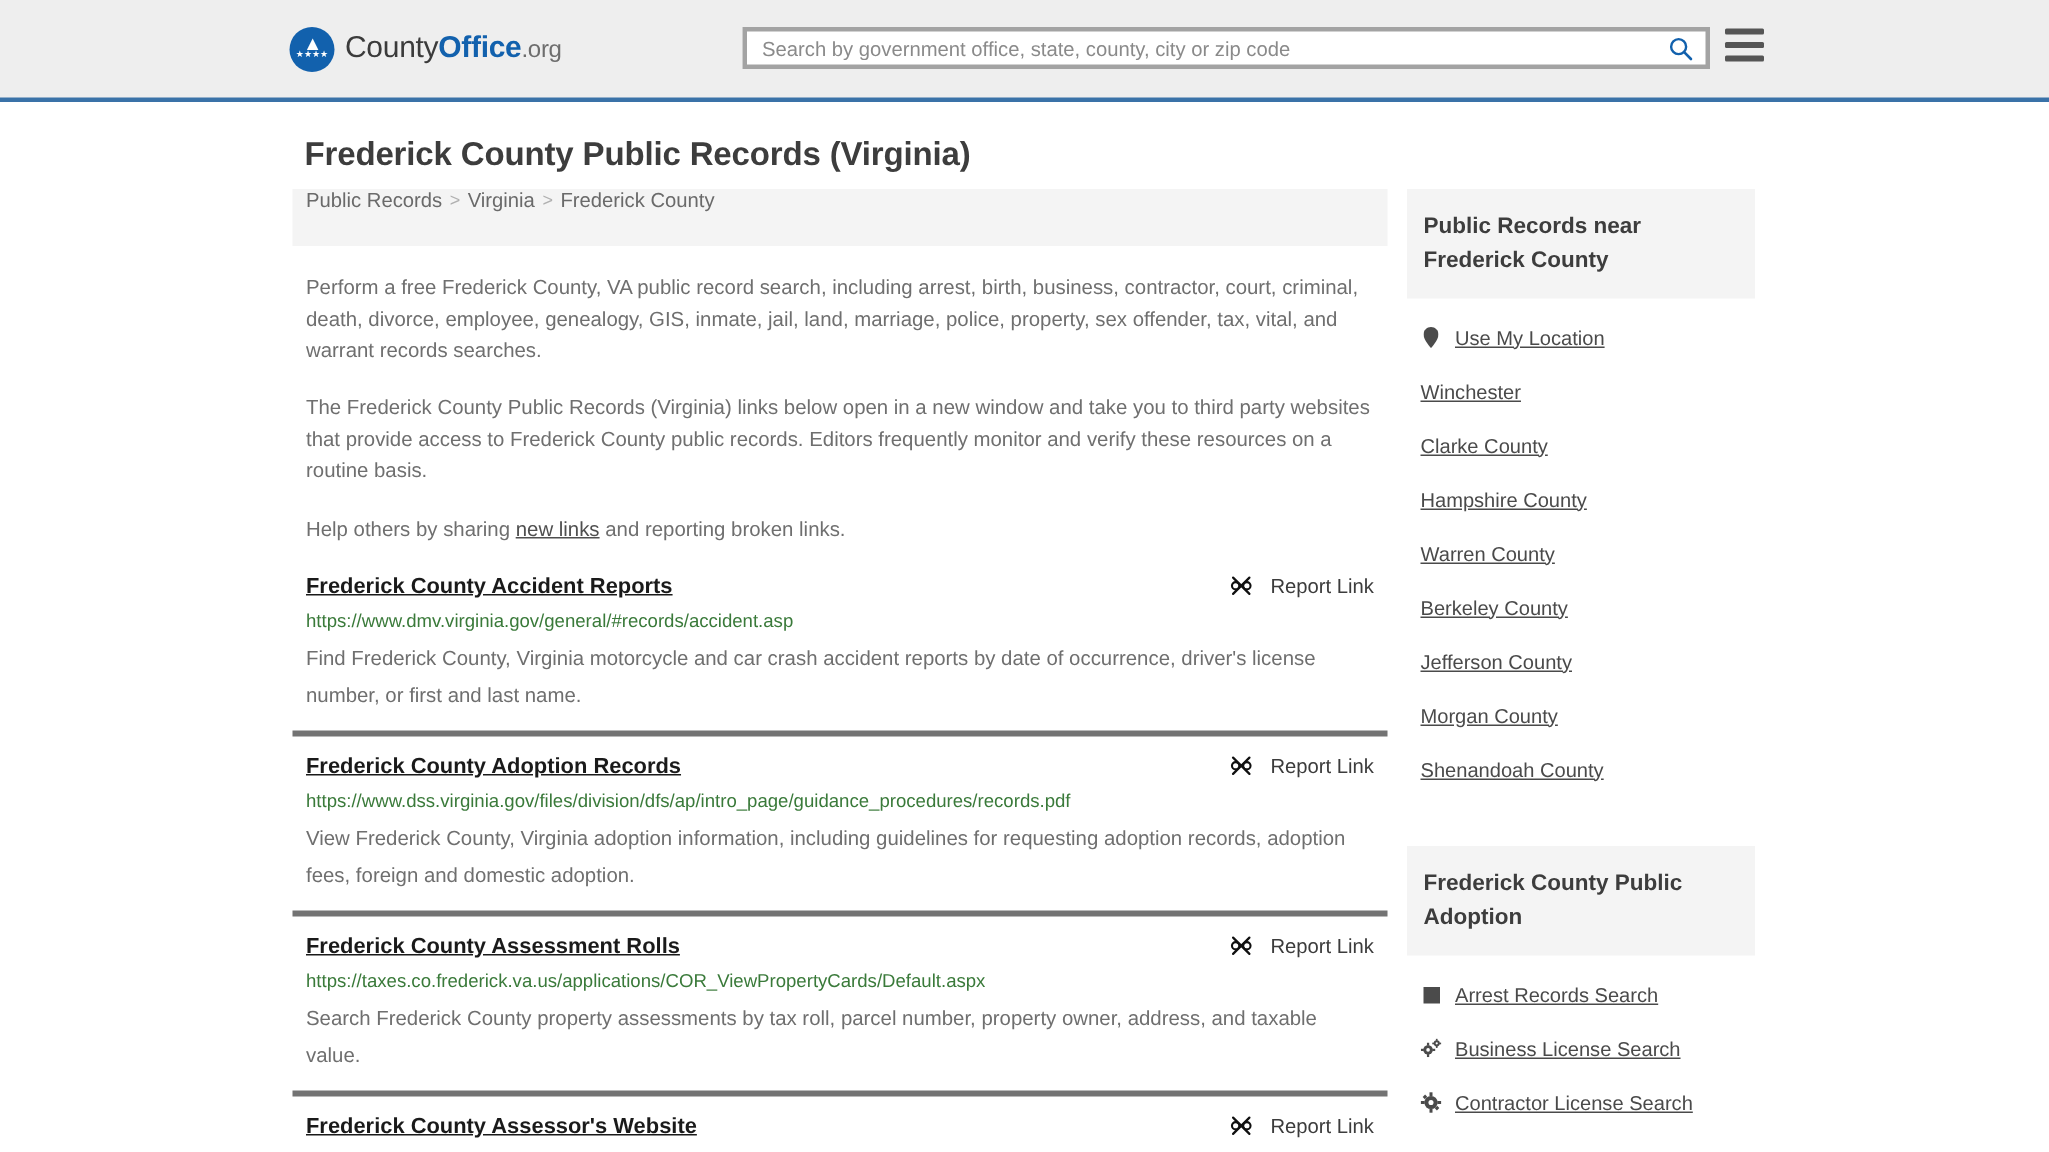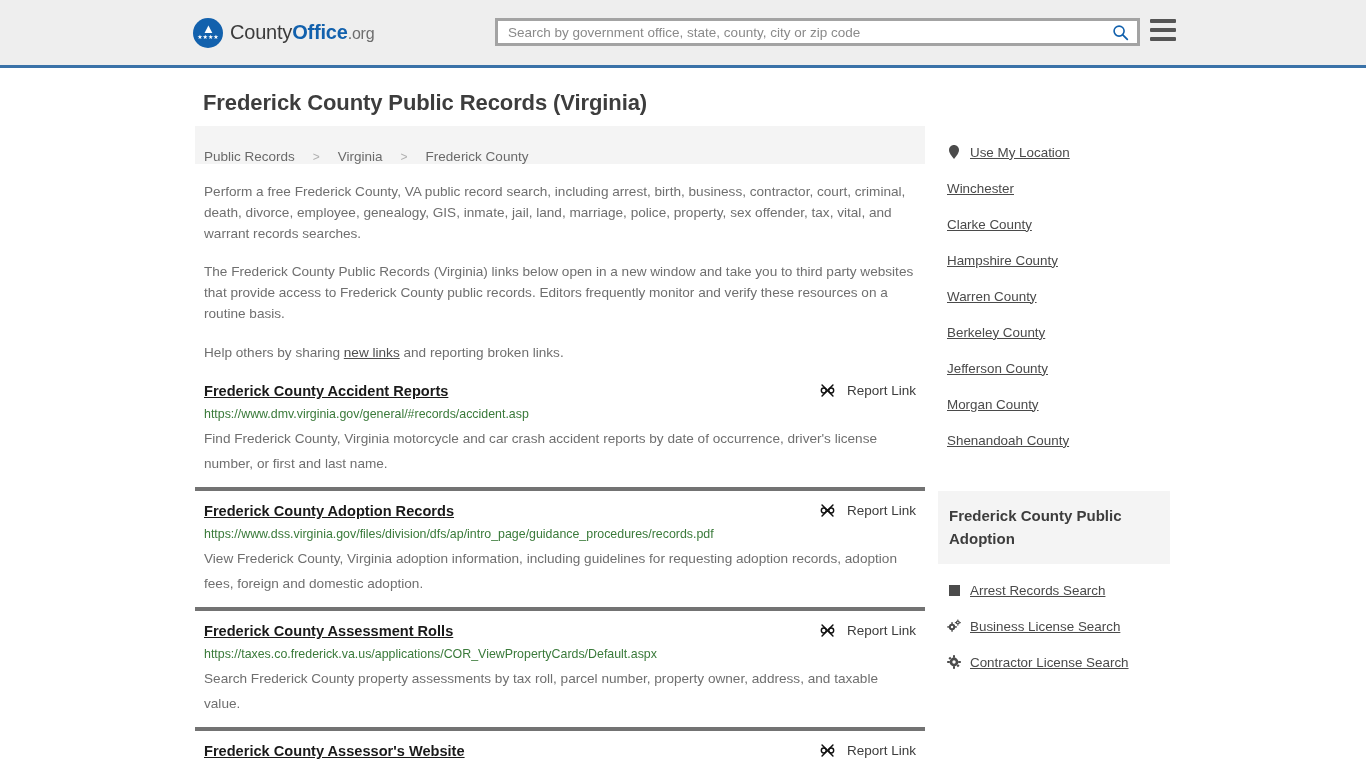--- a/index.html
+++ b/index.html
@@ -114,24 +114,24 @@
   .content-col {
     position: absolute;
     left: 195px;
     top: 58px;
     width: 730px;
   }
   .breadcrumb {
     background: #f4f4f4;
     height: 38px;
     display: flex;
-    align-items: flex-end;
+    align-items: flex-start;
     padding-left: 9px;
     font-size: 13.5px;
-    gap: 18px;
+    gap: 5px;
   }
   .breadcrumb a { color: #6a6a6a; text-decoration: none; }
   .breadcrumb .sep { color: #b0b0b0; font-size: 12px; }
   .breadcrumb .current { color: #6a6a6a; }
 
   .intro {
     padding: 0 9px;
   }
   .intro p {
     margin: 17px 0 0 0;
@@ -346,20 +346,21 @@
         <a class="result-url" href="#">https://www.fcva.us/departments/commissioner-of-the-revenue</a>
 
       </div>
 
     </div>
   </div>
 
   <div class="sidebar">
 
     <div class="side-block">
+      <div class="side-head">Public Records near Frederick County</div>
       <div class="side-list">
         <div class="side-item">
           <span class="side-ico">
             <svg width="10" height="14" viewBox="0 0 10 14">
                 <path d="M5 0C2.2 0 0 2.2 0 5c0 3.6 5 9 5 9s5-5.4 5-9c0-2.8-2.2-5-5-5z" fill="#4b4b4b"></path>
               </svg>
           </span>
           <a href="#">Use My Location</a>
         </div>
         <div class="side-item">

